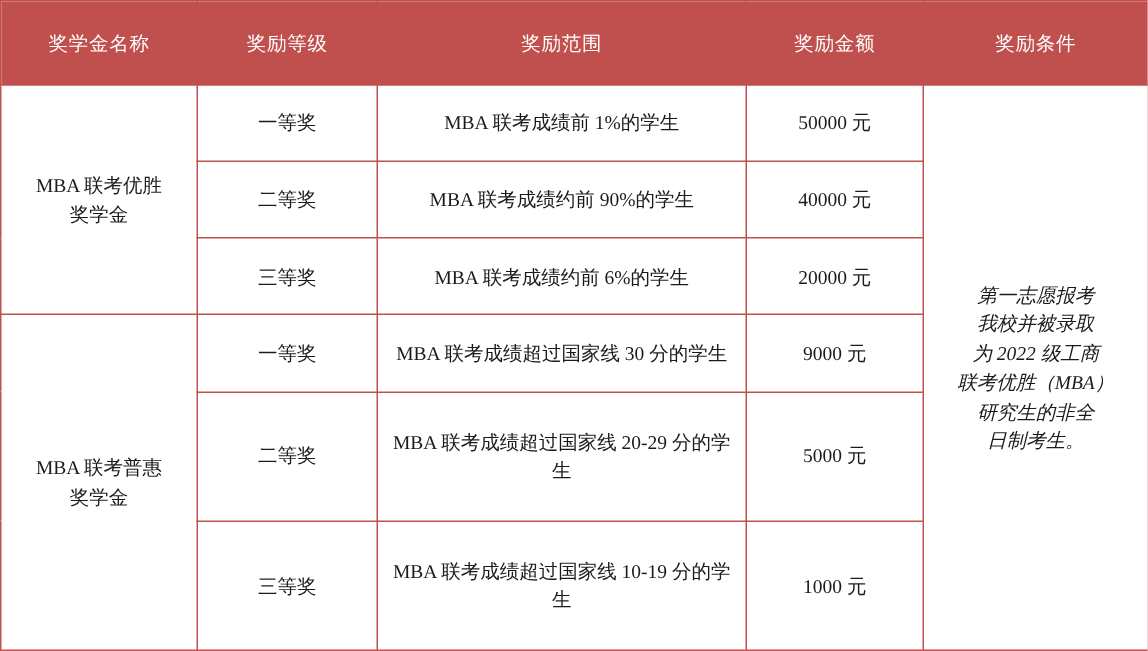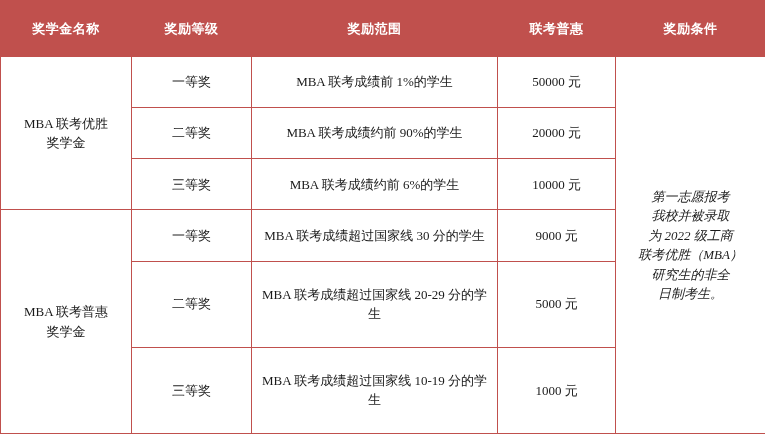--- a/index.html
+++ b/index.html
@@ -32,21 +32,21 @@
     text-align: center;
     vertical-align: middle;
     font-size: 13px;
     line-height: 1.5;
     padding: 4px 6px;
     box-sizing: border-box;
   }
   thead th {
     background: #c0504d;
     color: #ffffff;
-    font-weight: bold;
+    font-weight: normal;
     font-size: 14.5px;
     height: 56px;
     border: 1px solid #c0504d;
     letter-spacing: 0.5px;
   }
   td.name-cell {
     font-size: 13.5px;
     line-height: 2.0;
     width: 131px;
   }
@@ -84,21 +84,21 @@
       <col style="width:120px">
       <col style="width:246px">
       <col style="width:118px">
       <col style="width:150px">
     </colgroup>
     <thead>
       <tr>
         <th>奖学金名称</th>
         <th>奖励等级</th>
         <th>奖励范围</th>
-        <th>联考普惠</th>
+        <th>奖励金额</th>
         <th>奖励条件</th>
       </tr>
     </thead>
     <tbody>
       <tr>
         <td class="name-cell" rowspan="3">
           <span class="rowline">MBA 联考优胜</span>
           <span class="rowline">奖学金</span>
         </td>
         <td class="level-cell">一等奖</td>
@@ -109,26 +109,26 @@
           <span class="rowline">我校并被录取</span>
           <span class="rowline">为 2022 级工商</span>
           <span class="rowline">联考优胜（MBA）</span>
           <span class="rowline">研究生的非全</span>
           <span class="rowline">日制考生。</span>
         </td>
       </tr>
       <tr>
         <td class="level-cell">二等奖</td>
         <td class="scope-cell">MBA 联考成绩约前 90%的学生</td>
-        <td class="amount-cell">20000 元</td>
+        <td class="amount-cell">40000 元</td>
       </tr>
       <tr>
         <td class="level-cell">三等奖</td>
         <td class="scope-cell">MBA 联考成绩约前 6%的学生</td>
-        <td class="amount-cell">10000 元</td>
+        <td class="amount-cell">20000 元</td>
       </tr>
       <tr>
         <td class="name-cell" rowspan="3">
           <span class="rowline">MBA 联考普惠</span>
           <span class="rowline">奖学金</span>
         </td>
         <td class="level-cell">一等奖</td>
         <td class="scope-cell">MBA 联考成绩超过国家线 30 分的学生</td>
         <td class="amount-cell">9000 元</td>
       </tr>

